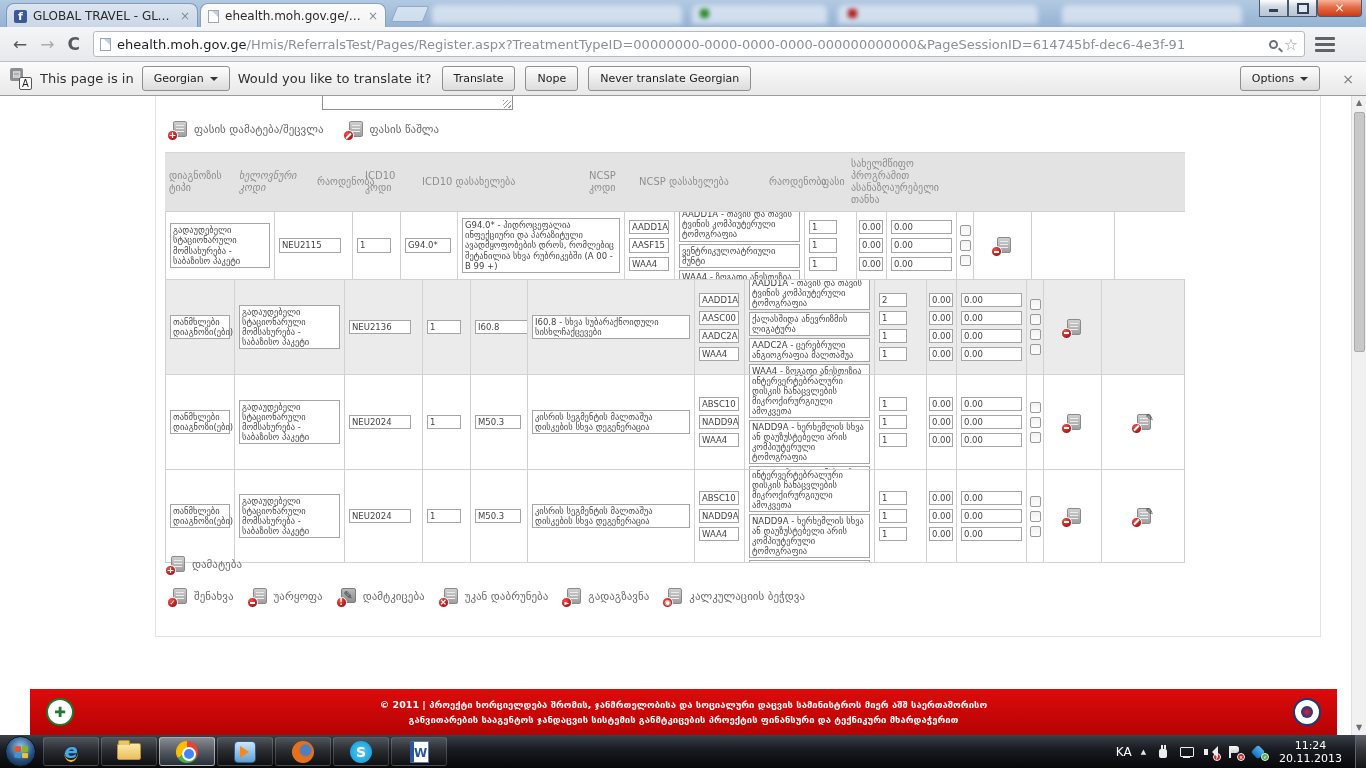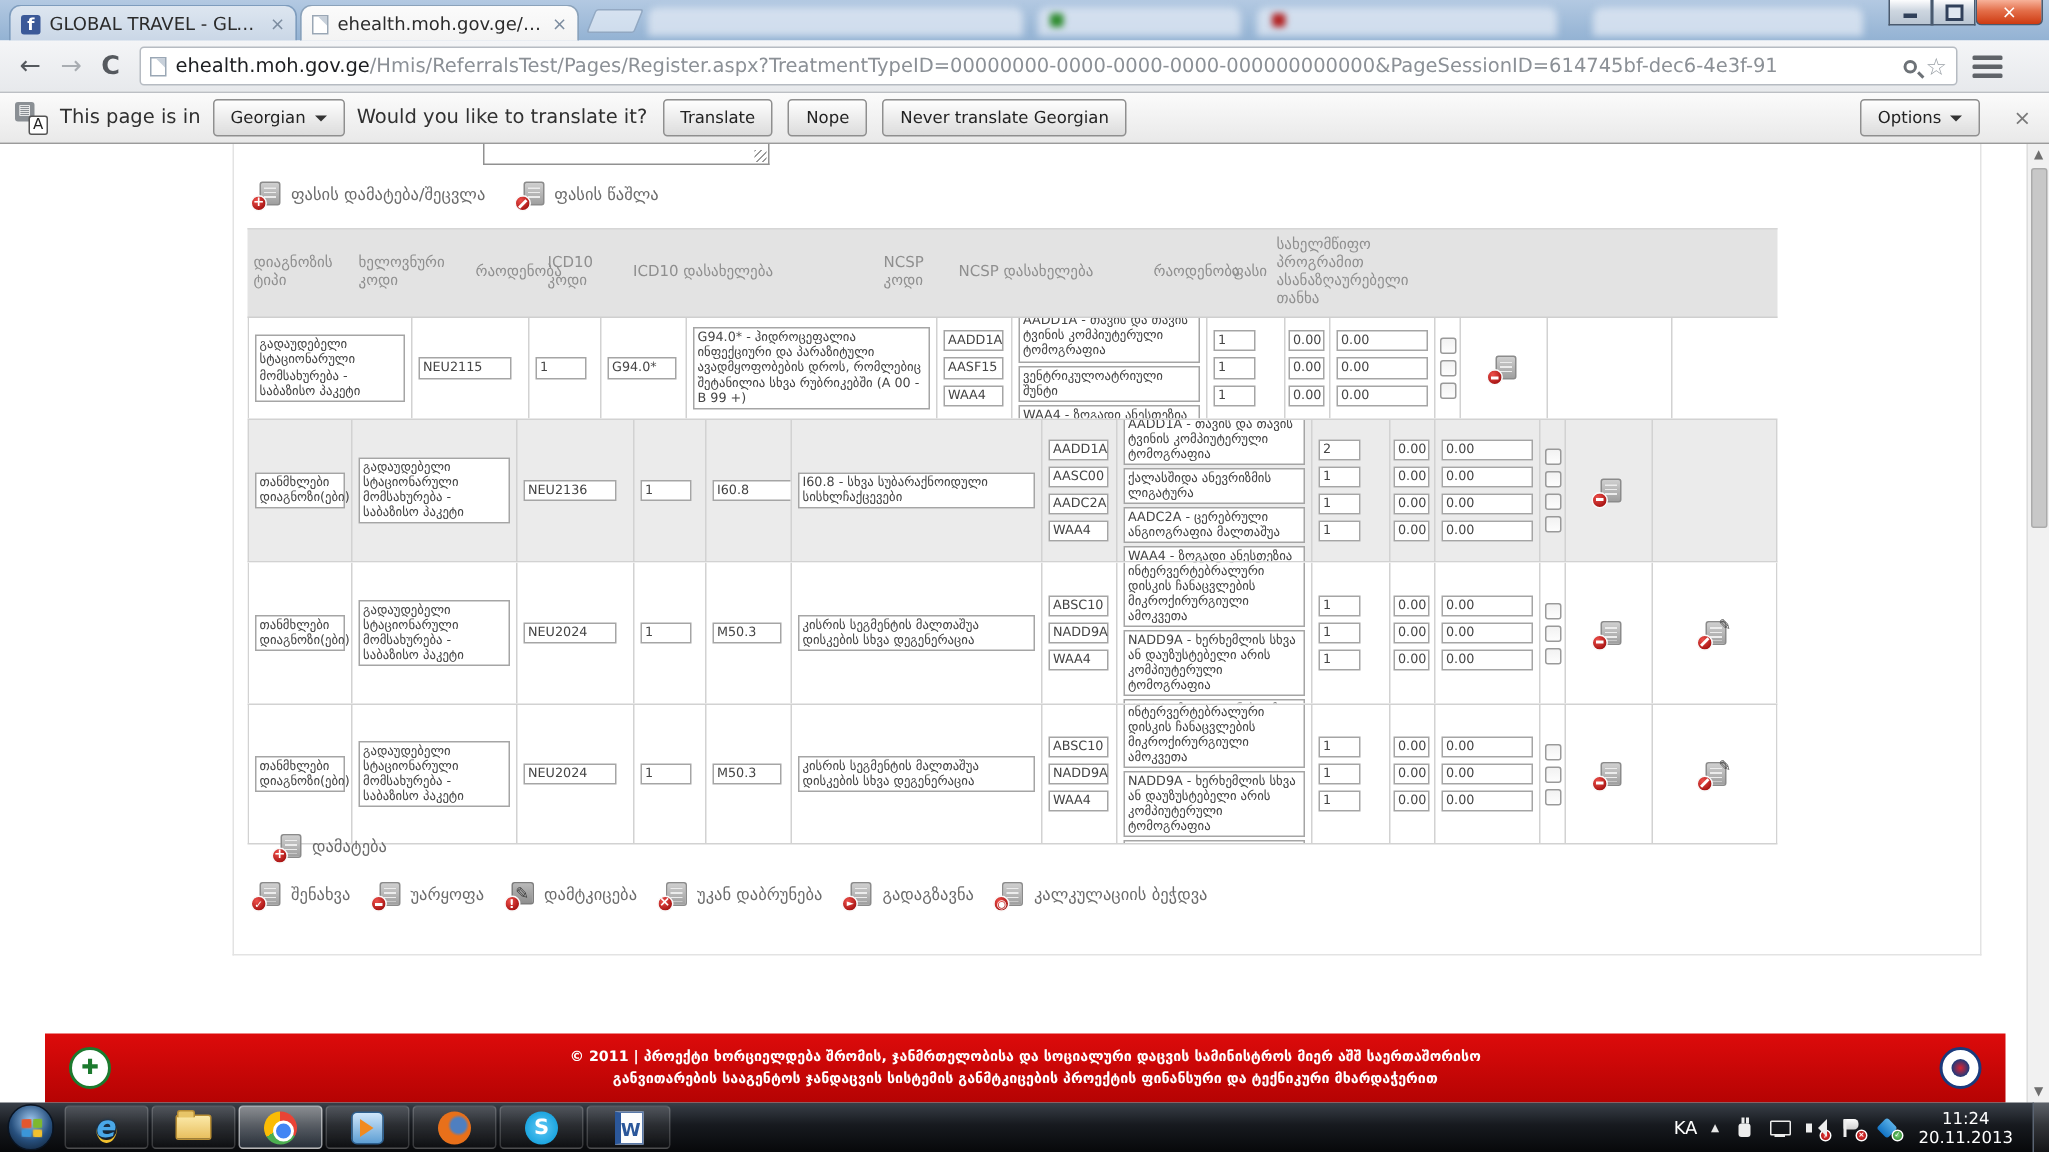--- a/index.html
+++ b/index.html
@@ -117,21 +117,21 @@
     justify-content:center; gap:4px; overflow:hidden; }
   .cell:first-child { border-left:1px solid #d2d2d2; }
   .cell.names { gap:2px; }
   .cell.tight { padding:4px 2px; }
   .cell.center { align-items:center; }
   .ibox { background:#fff; border:1px solid #a5a5a5; padding:1px 2px; font-size:8.5px;
     line-height:1.18; color:#444; }
   .cb { width:11px; height:11px; border:1px solid #9a9a9a; border-radius:2px;
     background:linear-gradient(#f2f2f2,#fdfdfd); flex:none; }
 
-  #addbar { position:absolute; left:184px; top:556px; }
+  #addbar { position:absolute; left:168px; top:556px; }
   #actions { position:absolute; left:170px; top:588px; display:flex; gap:16px; align-items:center; }
 
   
   #sbar { position:absolute; right:0; top:96px; width:15px; height:639px; background:#f1f1f1;
     border-left:1px solid #dedede; }
   #sbar .arr { position:absolute; left:0; width:14px; height:14px; color:#6f6f6f; font-size:8px;
     text-align:center; line-height:14px; }
   #sbar .thumb { position:absolute; left:2px; top:16px; width:11px; height:240px;
     background:#c8c8c8; border:1px solid #ababab; border-radius:2px; }
 
@@ -294,21 +294,21 @@
           <span class="sheet"></span>
           <span class="badge slash"></span>
         </span>
       <span>ფასის წაშლა</span>
     </div>
   </div>
 
   <div id="tbl">
       <div class="thead">
         <div class="hcell" style="width: 70px;">დიაგნოზის ტიპი</div>
-        <div class="hcell" style="width: 78px;">ხელოვნური კოდი</div>
+        <div class="hcell" style="width: 78px; font-style: italic;">ხელოვნური კოდი</div>
         <div class="hcell" style="width: 48px;">რაოდენობა</div>
         <div class="hcell" style="width: 57px;">ICD10 კოდი</div>
         <div class="hcell" style="width: 167px;">ICD10 დასახელება</div>
         <div class="hcell" style="width: 50px;">NCSP კოდი</div>
         <div class="hcell" style="width: 130px;">NCSP დასახელება</div>
         <div class="hcell" style="width: 52px;">რაოდენობა</div>
         <div class="hcell" style="width: 30px;">ფასი</div>
         <div class="hcell" style="width: 70px;">სახელმწიფო პროგრამით ასანაზღაურებელი თანხა</div>
         <div class="hcell" style="width: 17px;"></div>
         <div class="hcell" style="width: 58px;"></div>

